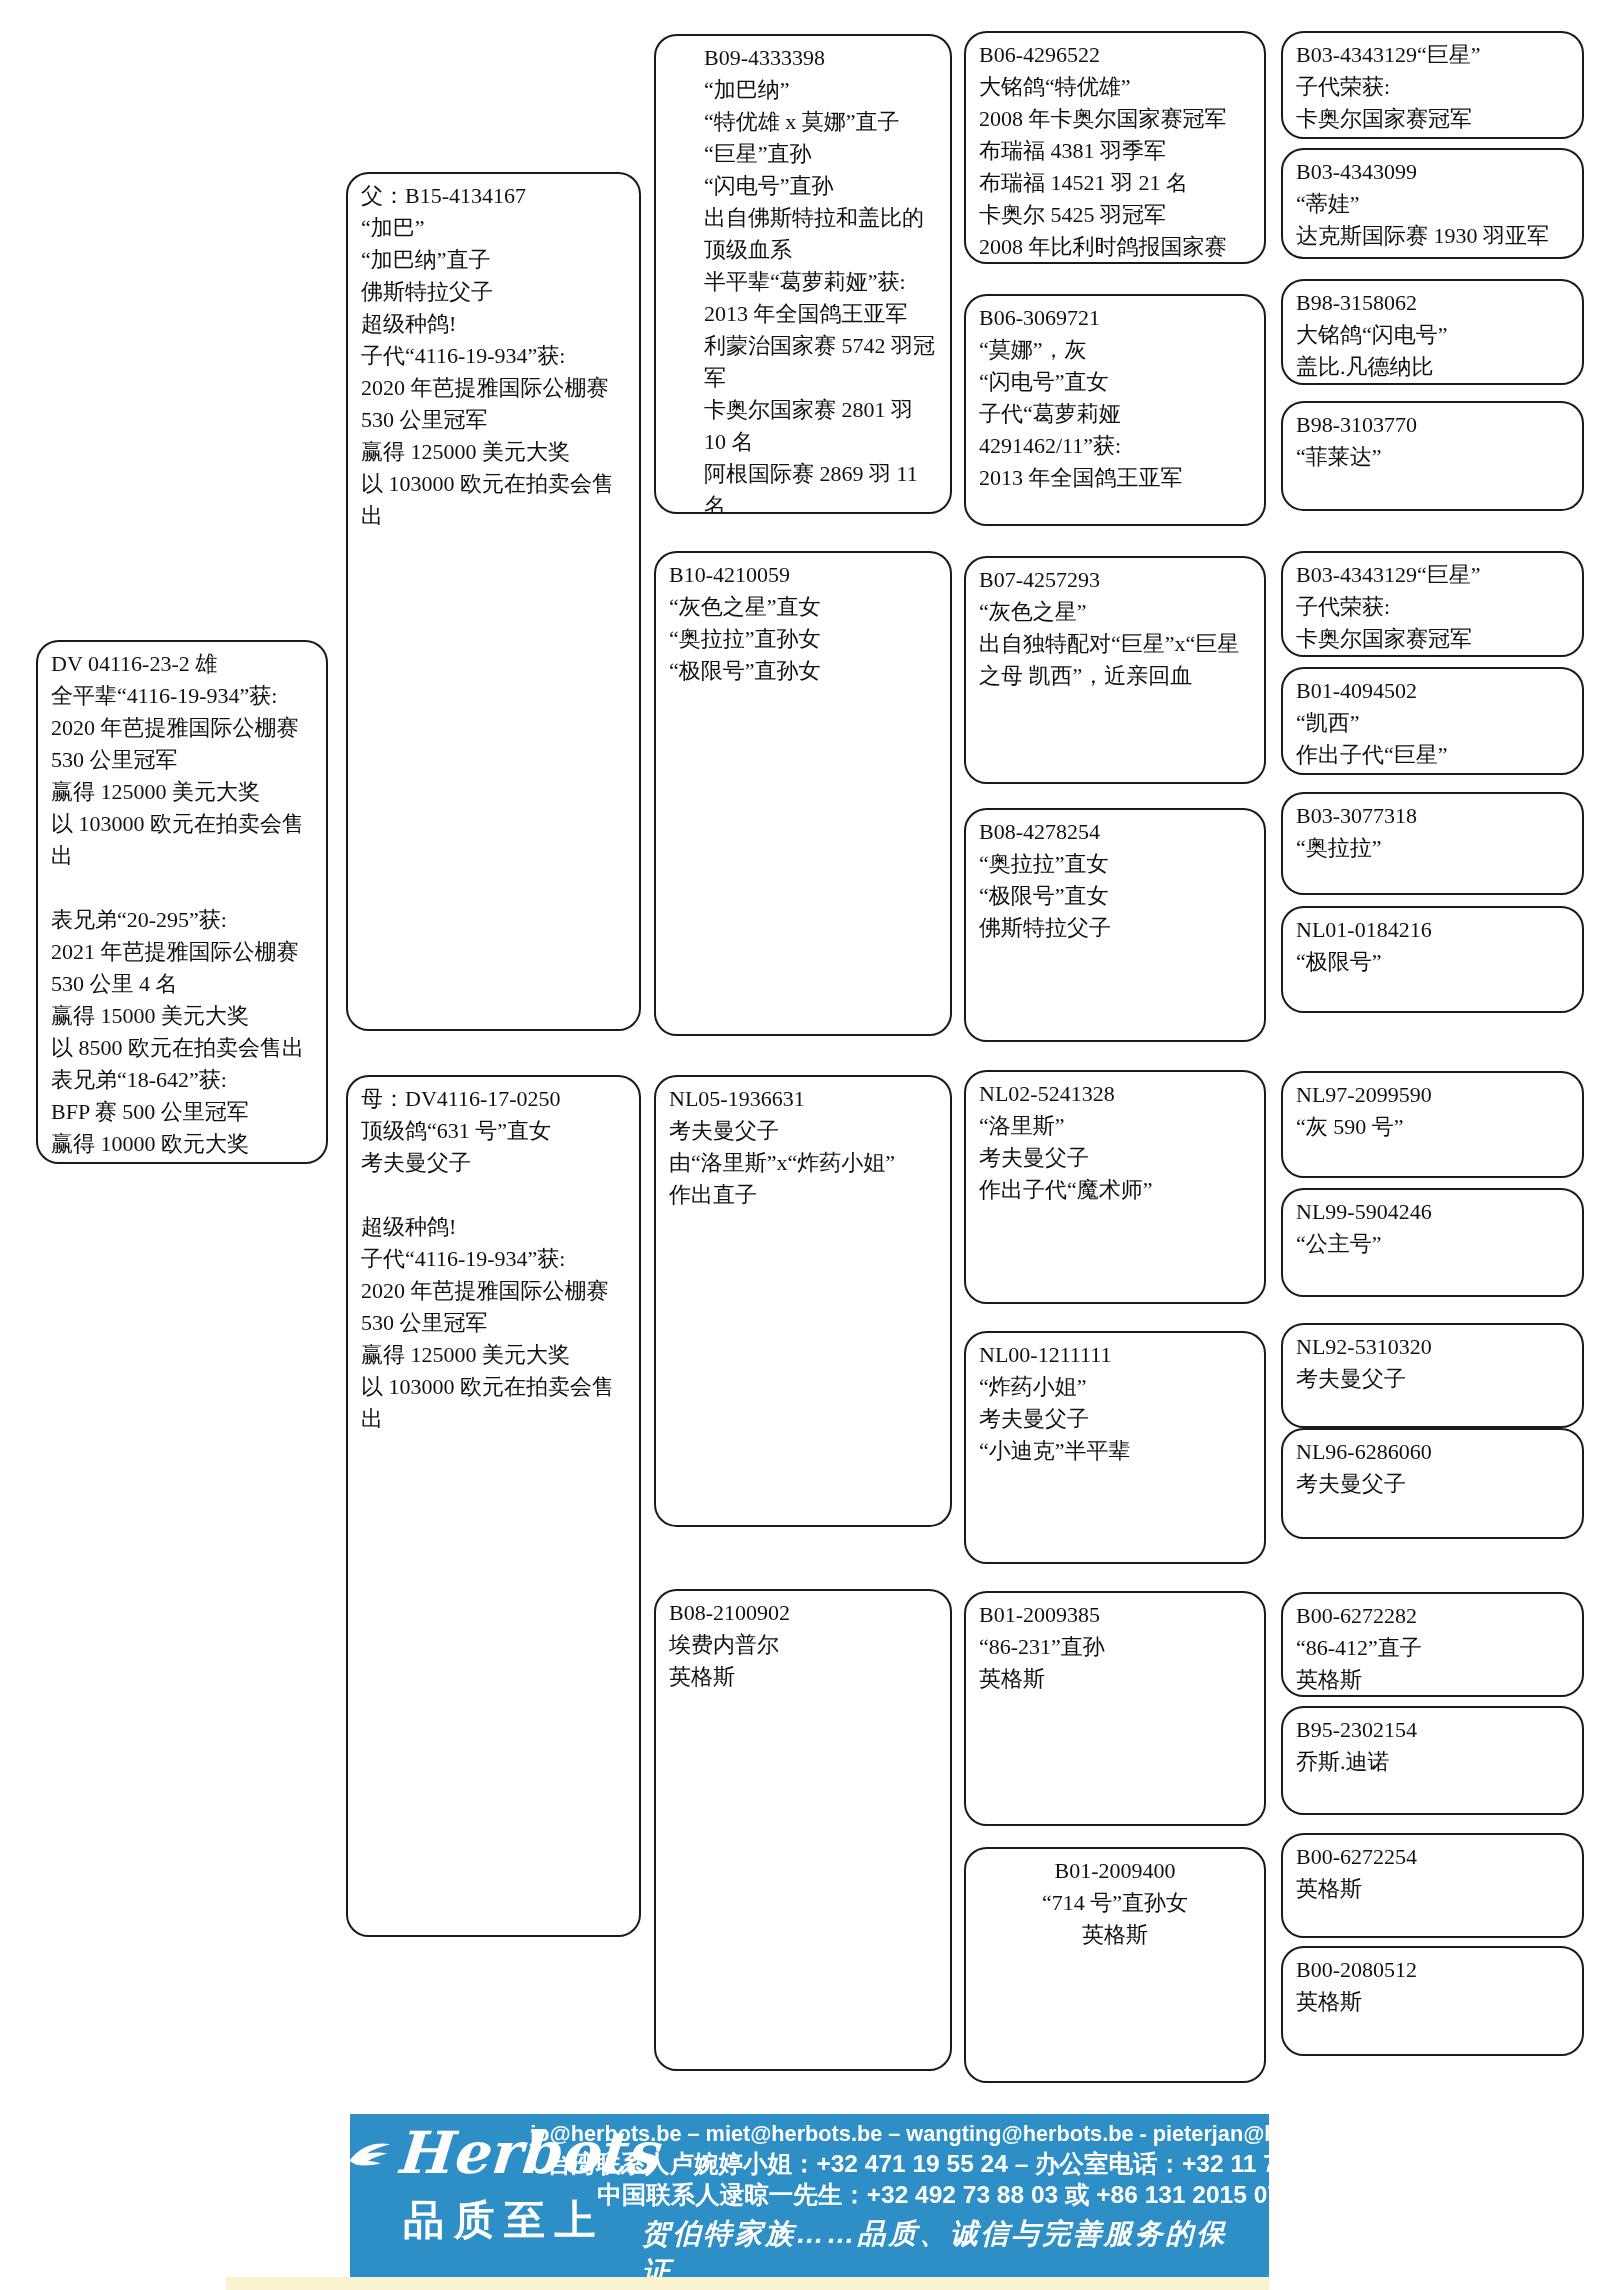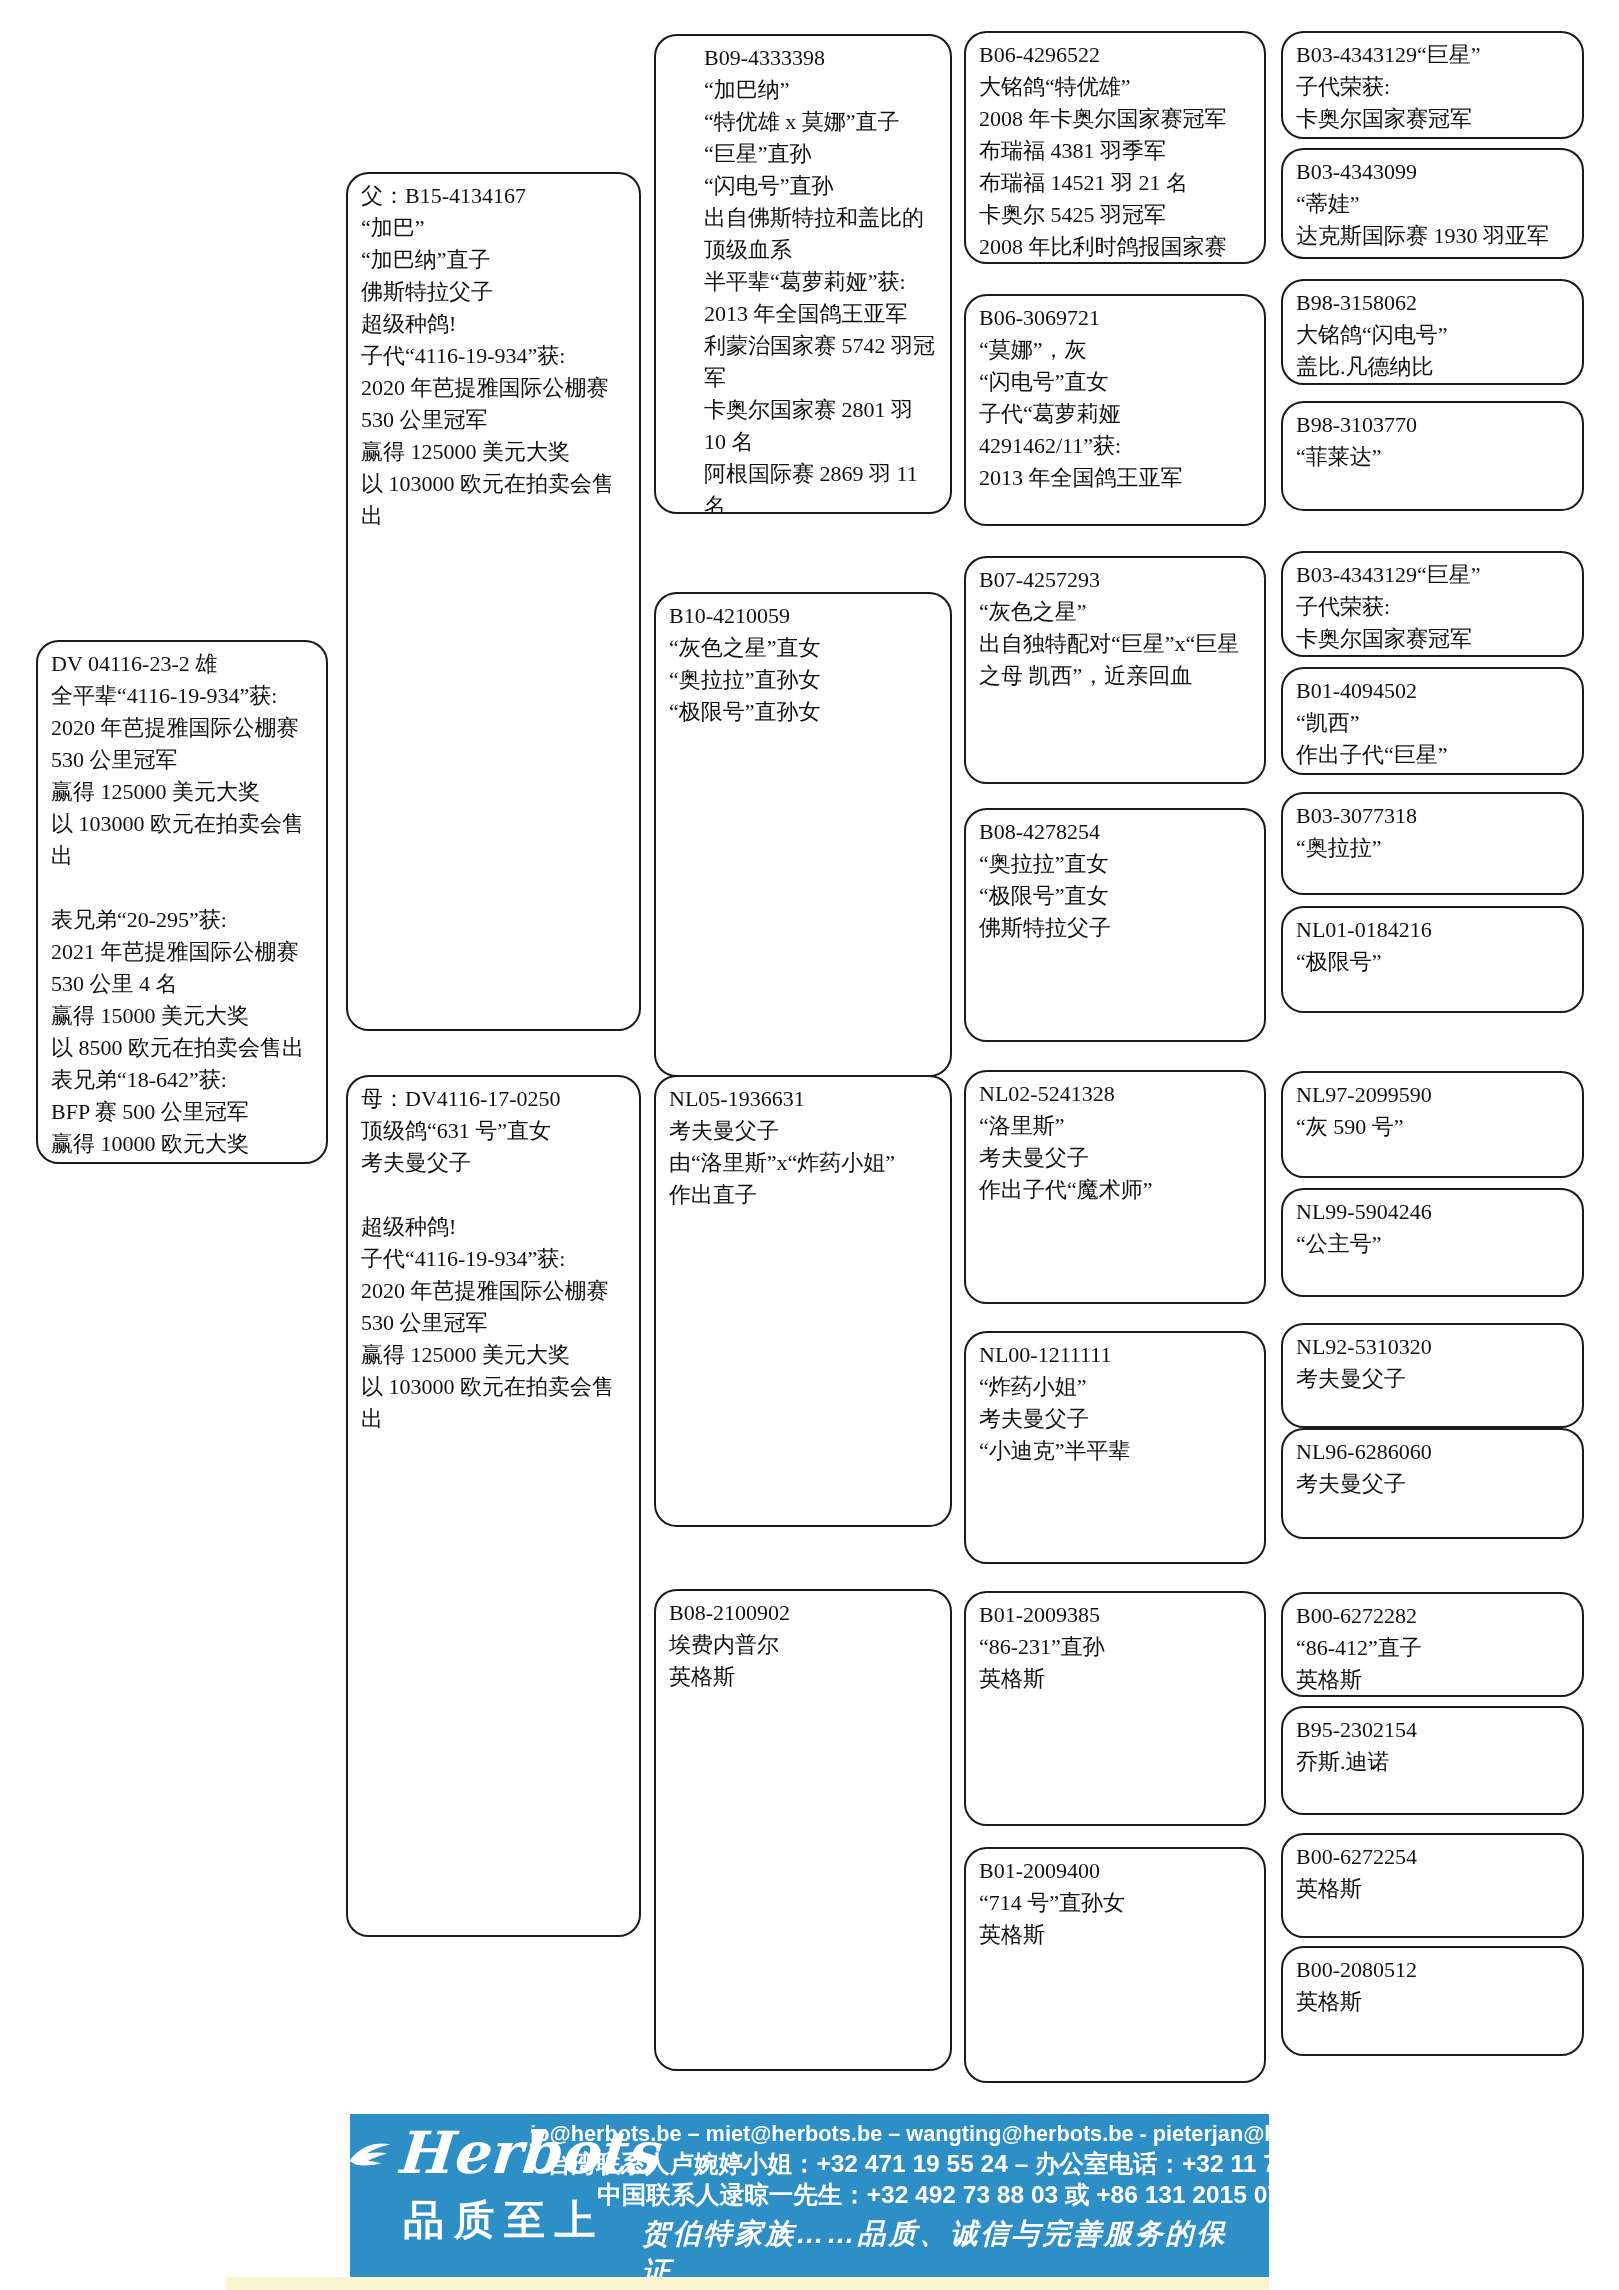--- a/index.html
+++ b/index.html
@@ -70,21 +70,21 @@
 “特优雄 x 莫娜”直子
 “巨星”直孙
 “闪电号”直孙
 出自佛斯特拉和盖比的顶级血系
 半平辈“葛萝莉娅”获:
 2013 年全国鸽王亚军
 利蒙治国家赛 5742 羽冠军
 卡奥尔国家赛 2801 羽 10 名
 阿根国际赛 2869 羽 11 名
 苏亚克国家赛 5282 羽 72 名</div>
-  <div class="box" style="left:654px;top:551px;width:298px;height:485px;margin-top:41px;">B10-4210059
+  <div class="box" style="left:654px;top:551px;width:298px;height:485px;">B10-4210059
 “灰色之星”直女
 “奥拉拉”直孙女
 “极限号”直孙女</div>
   <div class="box" style="left:654px;top:1075px;width:298px;height:452px;">NL05-1936631
 考夫曼父子
 由“洛里斯”x“炸药小姐”
 作出直子</div>
   <div class="box" style="left:654px;top:1589px;width:298px;height:482px;">B08-2100902
 埃费内普尔
 英格斯</div>
@@ -113,21 +113,21 @@
 “洛里斯”
 考夫曼父子
 作出子代“魔术师”</div>
   <div class="box" style="left:964px;top:1331px;width:302px;height:233px;">NL00-1211111
 “炸药小姐”
 考夫曼父子
 “小迪克”半平辈</div>
   <div class="box" style="left:964px;top:1591px;width:302px;height:235px;">B01-2009385
 “86-231”直孙
 英格斯</div>
-  <div class="box" style="left:964px;top:1847px;width:302px;height:236px;">B01-2009400
+  <div class="box" style="left:964px;top:1847px;width:302px;height:236px;text-align:center;">B01-2009400
 “714 号”直孙女
 英格斯</div>
 
   <div class="box" style="left:1281px;top:31px;width:303px;height:108px;">B03-4343129“巨星”
 子代荣获:
 卡奥尔国家赛冠军</div>
   <div class="box" style="left:1281px;top:148px;width:303px;height:111px;">B03-4343099
 “蒂娃”
 达克斯国际赛 1930 羽亚军</div>
   <div class="box" style="left:1281px;top:279px;width:303px;height:106px;">B98-3158062

